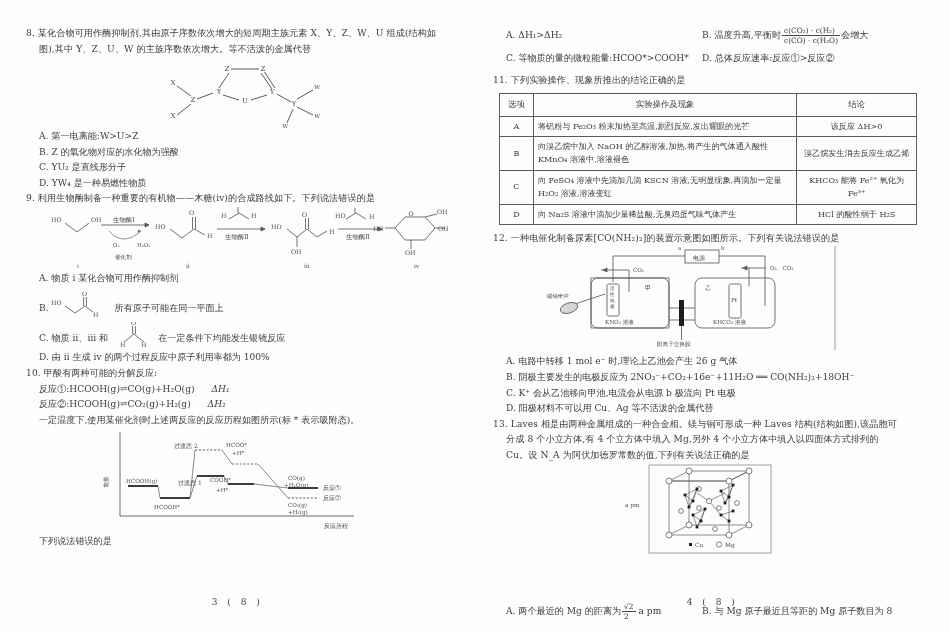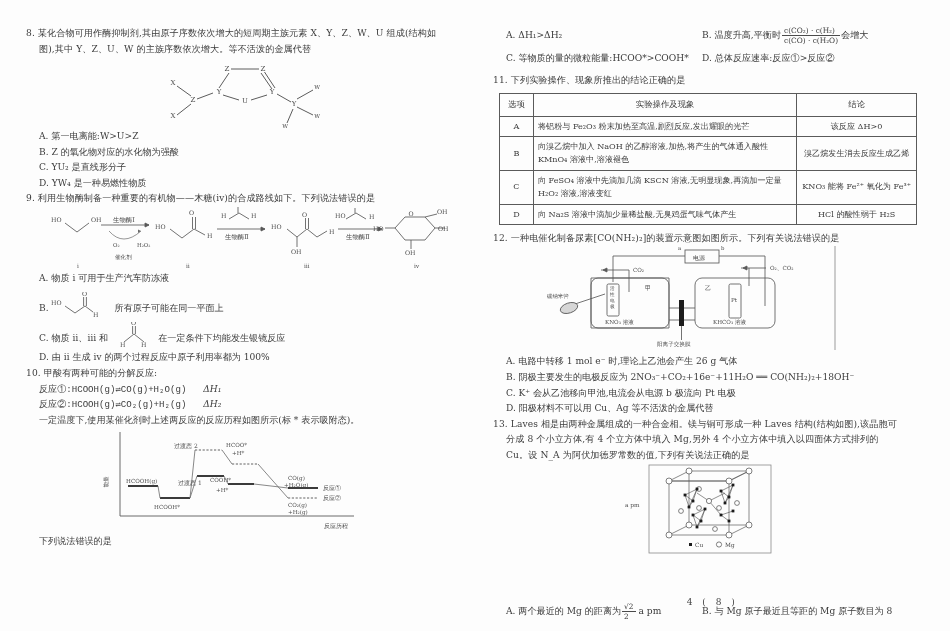--- a/index.html
+++ b/index.html
@@ -113,21 +113,21 @@
   .crystal svg { position: absolute; left: 50%; transform: translateX(-50%); top: 0; }
 
   .footer {
     position: absolute;
     bottom: 24px; left: 0; width: 100%;
     text-align: center;
     font-size: 9px;
     letter-spacing: 3.5px;
     color: #444;
   }
-  .eq { white-space: nowrap; font-family: Liberation Mono, monospace; }
+  .eq { white-space: nowrap; }
 </style>
 </head>
 <body>
 
 <div class="page">
 
   <div class="col col-left">
 
     <div class="qline">8. 某化合物可用作酶抑制剂,其由原子序数依次增大的短周期主族元素 X、Y、Z、W、U 组成(结构如</div>
     <div class="qline q-indent">图),其中 Y、Z、U、W 的主族序数依次增大。等不活泼的金属代替</div>
@@ -258,21 +258,21 @@
           <text x="405" y="24">OH</text>
           <text x="372" y="48">OH</text>
           <text x="44" y="61" font-size="5.8">ⅰ</text>
           <text x="153" y="61" font-size="5.8">ⅱ</text>
           <text x="271" y="61" font-size="5.8">ⅲ</text>
           <text x="381" y="61" font-size="5.8">ⅳ</text>
         </g>
       </svg>
     </div>
 
-    <div class="opt">A. 物质 i 可用于生产汽车防冻液</div>
+    <div class="opt">A. 物质 i 某化合物可用作酶抑制剂</div>
     <div class="sp4"></div>
 
     <div class="opt" style="display:flex;align-items:flex-end;">
       <span>B.</span>
       <span class="inlinestruct" style="width:62px;height:26px;">
         <svg width="62" height="26" viewBox="0 0 62 26" style="position:absolute;left:2px;bottom:-2px;">
           <g stroke="#585858" fill="none" stroke-width="0.85">
             <line x1="14" y1="14" x2="24" y2="21"></line>
             <line x1="24" y1="21" x2="34" y2="14"></line>
             <line x1="32.6" y1="14" x2="32.6" y2="5"></line>
@@ -375,20 +375,21 @@
           <text x="196" y="86">+H₂(g)</text>
           <text x="231" y="62" font-size="6">反应①</text>
           <text x="231" y="72" font-size="6">反应②</text>
           <text x="232" y="100" font-size="6">反应历程</text>
         </g>
       </svg>
     </div>
 
     <div class="opt" style="padding-left:13px;">下列说法错误的是</div>
 
+    <div class="footer">3  (  8  )</div>
   </div>
 
   <div class="col col-right">
 
     <div class="opt-row" style="align-items:center;">
       <div>A. ΔH₁&gt;ΔH₂</div>
       <div style="display:flex;align-items:center;">
         <span>B. 温度升高,平衡时</span>
         <span class="frac">
           <span class="num">c(CO₂) · c(H₂)</span>
@@ -422,21 +423,21 @@
           <td class="c-conc">该反应 ΔH&gt;0</td>
         </tr>
         <tr>
           <td class="c-opt">B</td>
           <td class="c-oper">向溴乙烷中加入 NaOH 的乙醇溶液,加热,将产生的气体通入酸性 KMnO₄ 溶液中,溶液褪色</td>
           <td class="c-conc">溴乙烷发生消去反应生成乙烯</td>
         </tr>
         <tr>
           <td class="c-opt">C</td>
           <td class="c-oper">向 FeSO₄ 溶液中先滴加几滴 KSCN 溶液,无明显现象,再滴加一定量 H₂O₂ 溶液,溶液变红</td>
-          <td class="c-conc">KNO₃ 能将 Fe²⁺ 氧化为 Fe³⁺</td>
+          <td class="c-conc">KHCO₃ 能将 Fe²⁺ 氧化为 Fe³⁺</td>
         </tr>
         <tr>
           <td class="c-opt">D</td>
           <td class="c-oper">向 Na₂S 溶液中滴加少量稀盐酸,无臭鸡蛋气味气体产生</td>
           <td class="c-conc">HCl 的酸性弱于 H₂S</td>
         </tr>
       </tbody>
     </table>
 
     <div class="sp6"></div>

